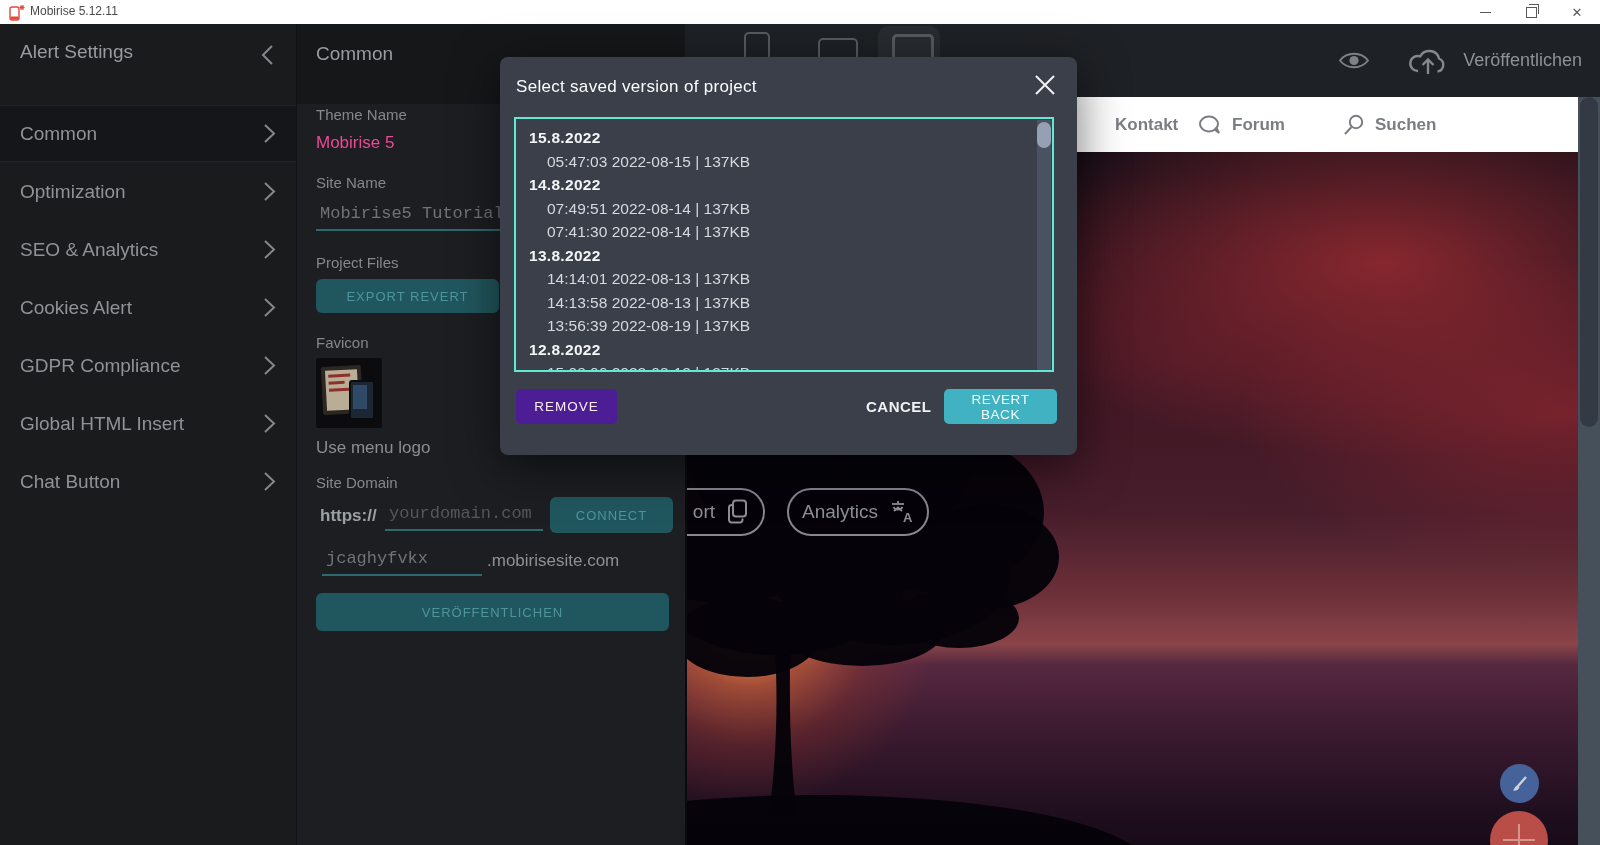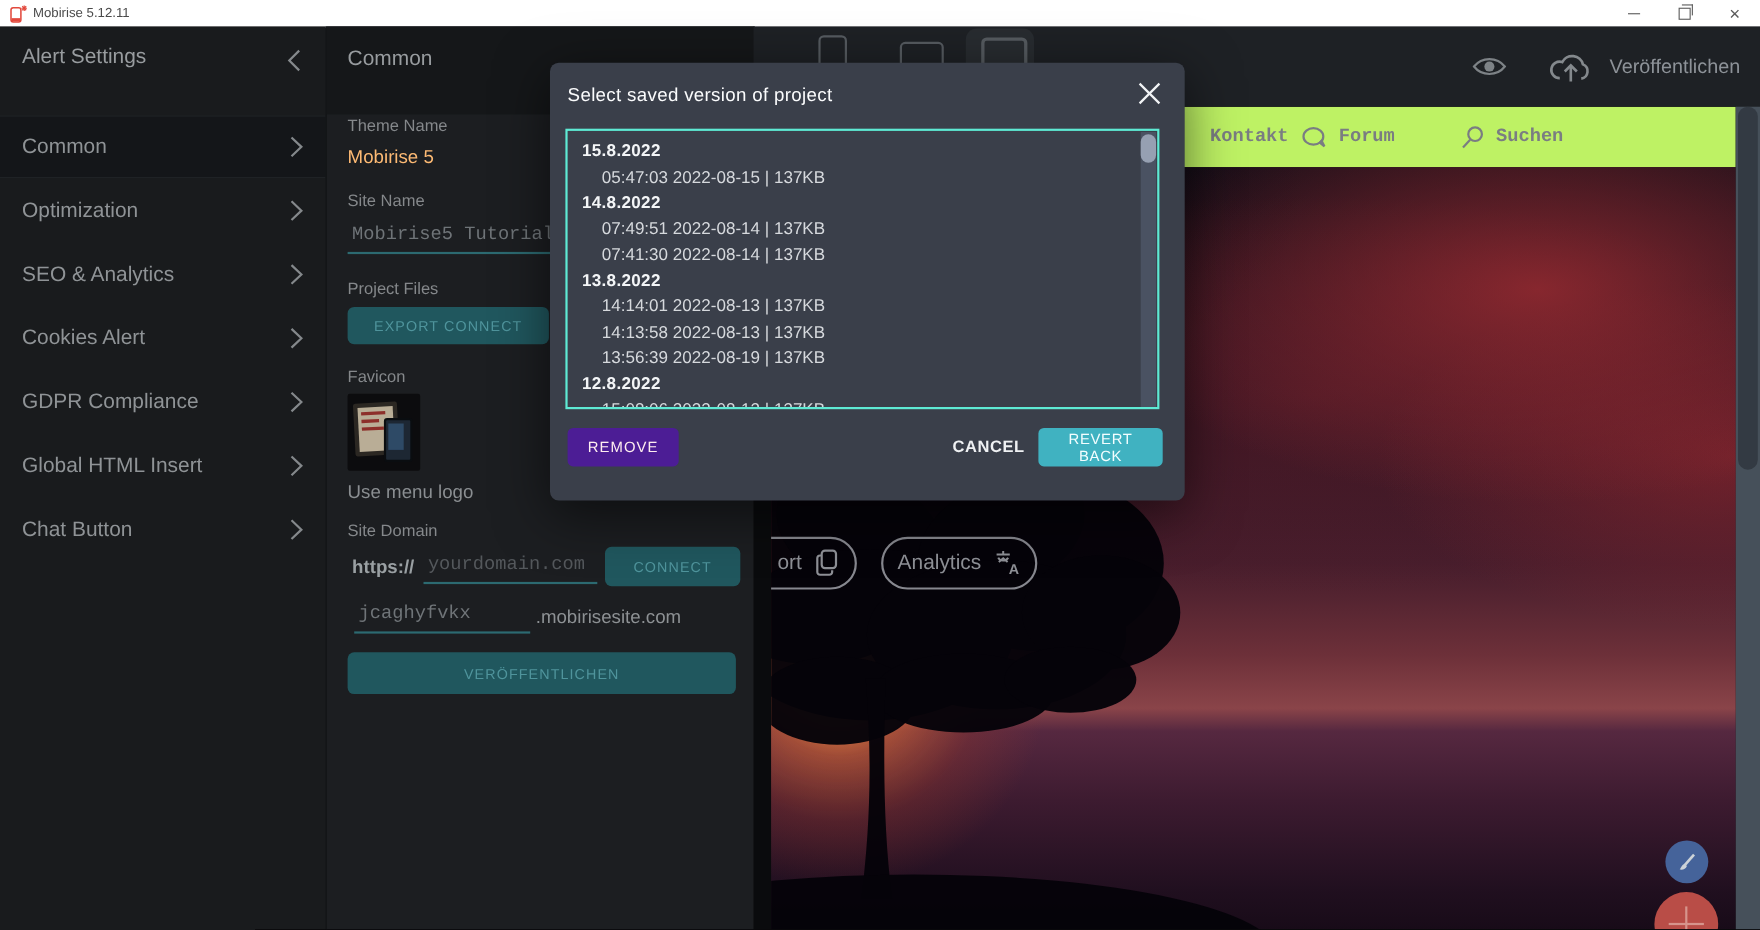--- a/index.html
+++ b/index.html
@@ -23,21 +23,21 @@
   .sb-item{left:0;width:296px;height:57px;display:flex;align-items:center;justify-content:space-between;
            padding:0 20px;box-sizing:border-box;cursor:pointer;color:#8f9396;font-size:19px;}
   .sb-item.sel{background:#141619;border-top:1px solid #212427;border-bottom:1px solid #212427;}
   .chev{flex:0 0 auto;}
 
   
   .panel{left:296px;top:24px;width:389px;height:821px;background:#1c1e21;border-left:1px solid #101214;}
   .pn-head{left:0;top:0;width:389px;height:80px;background:#151719;}
   .pn-title{left:19px;top:19px;font-size:19px;color:#989c9f;}
   .pn-label{left:19px;font-size:15px;color:#85888b;}
-  .pn-value{left:19px;font-size:17px;color:#fdba74;}
+  .pn-value{left:19px;font-size:17px;color:#ec4899;}
   .pn-input{background:transparent;border:none;outline:none;border-bottom:2px solid #2c6a71;
             color:#6f7478;font-size:17px;font-family:Liberation Mono, monospace;padding:0 4px 6px 4px;}
   .pn-input::placeholder{color:#54585c;}
   .teal-btn{background:#20575e;border:none;border-radius:6px;color:#4f949c;font-size:13px;
             letter-spacing:1px;font-family:"Liberation Sans",sans-serif;cursor:pointer;
             display:flex;align-items:center;justify-content:center;}
   .favicon{left:19px;top:334px;width:66px;height:70px;background:#0c0c0e;border-radius:2px;overflow:hidden;cursor:pointer;}
   .fav-book{position:absolute;left:6px;top:8px;width:40px;height:48px;background:#2b2722;border-radius:2px;transform:rotate(-3deg);}
   .fav-page{position:absolute;left:4px;top:4px;width:32px;height:40px;background:#b9ad96;}
   .fav-line{position:absolute;left:7px;width:22px;height:3px;background:#8d2f2a;}
@@ -46,23 +46,23 @@
 
   
   .topbar{left:685px;top:24px;width:915px;height:73px;background:#1e2125;}
   .devhl{left:193px;top:2px;width:62px;height:66px;background:#282c30;border-radius:10px;}
   .dev{border:2px solid #565b60;border-radius:5px;}
   .pubwrap{right:18px;top:0;height:73px;display:flex;align-items:center;gap:14px;color:#8d9298;}
   .publabel{font-size:18px;}
 
   
   .website{left:685px;top:97px;width:893px;height:748px;overflow:hidden;background:#0a0b0d;}
-  .site-nav{left:0;top:0;width:893px;height:55px;background:#bef264;font-family:Liberation Mono, monospace;}
+  .site-nav{left:15px;top:0;width:893px;height:55px;background:#ffffff;}
   .nav-item{top:0;height:55px;display:flex;align-items:center;gap:10px;color:#7a7d82;font-size:17px;font-weight:bold;cursor:pointer;}
-  .hero{left:16px;top:55px;width:893px;height:693px;overflow:hidden;
+  .hero{left:2px;top:55px;width:893px;height:693px;overflow:hidden;
     background:
       radial-gradient(circle at 62px 465px, rgba(255,233,196,.95) 0 7px, rgba(255,154,69,.85) 22px, rgba(255,120,50,.42) 70px, rgba(170,60,40,.25) 130px, rgba(0,0,0,0) 190px),
       radial-gradient(ellipse 620px 300px at 78% 16%, rgba(158,44,50,.80), rgba(0,0,0,0) 65%),
       radial-gradient(ellipse 500px 240px at 98% 38%, rgba(140,38,46,.70), rgba(0,0,0,0) 65%),
       radial-gradient(ellipse 700px 260px at 55% 30%, rgba(96,28,40,.55), rgba(0,0,0,0) 70%),
       radial-gradient(ellipse 600px 300px at 8% 2%, rgba(8,6,14,.95), rgba(0,0,0,0) 70%),
       linear-gradient(180deg,#140e18 0%,#251220 28%,#461d2c 52%,#6d3039 64%,#8a4449 71%,#562840 74%,#3d1b30 83%,#200f1f 95%,#180b18 100%);}
   .pill{top:336px;height:48px;border:2px solid #87888f;border-radius:26px;display:flex;align-items:center;
         justify-content:center;gap:12px;color:#8e9096;font-size:19px;background:transparent;cursor:pointer;box-sizing:border-box;}
   .hero-heading{left:-9px;top:272px;font-size:22px;font-weight:500;color:#65656d;letter-spacing:.5px;white-space:nowrap;}
@@ -197,21 +197,21 @@
     <div class="abs pn-head">
       <span class="abs pn-title">Common</span>
     </div>
     <span class="abs pn-label" style="top:82px;">Theme Name</span>
     <span class="abs pn-value" style="top:109px;">Mobirise 5</span>
 
     <span class="abs pn-label" style="top:150px;">Site Name</span>
     <input class="abs pn-input" style="left: 19px; top: 180px; width: 324px;" value="Mobirise5 Tutorials">
 
     <span class="abs pn-label" style="top:230px;">Project Files</span>
-    <button class="abs teal-btn" style="left:19px;top:255px;width:183px;height:34px;">EXPORT CONNECT</button>
+    <button class="abs teal-btn" style="left:19px;top:255px;width:183px;height:34px;">EXPORT REVERT</button>
 
     <span class="abs pn-label" style="top:310px;">Favicon</span>
     <div class="abs favicon">
       <div class="fav-book">
         <div class="fav-page"></div>
         <div class="fav-line" style="top:8px;"></div>
         <div class="fav-line" style="top:15px;width:16px;"></div>
         <div class="fav-line" style="top:22px;width:20px;"></div>
       </div>
       <div class="fav-tab">

